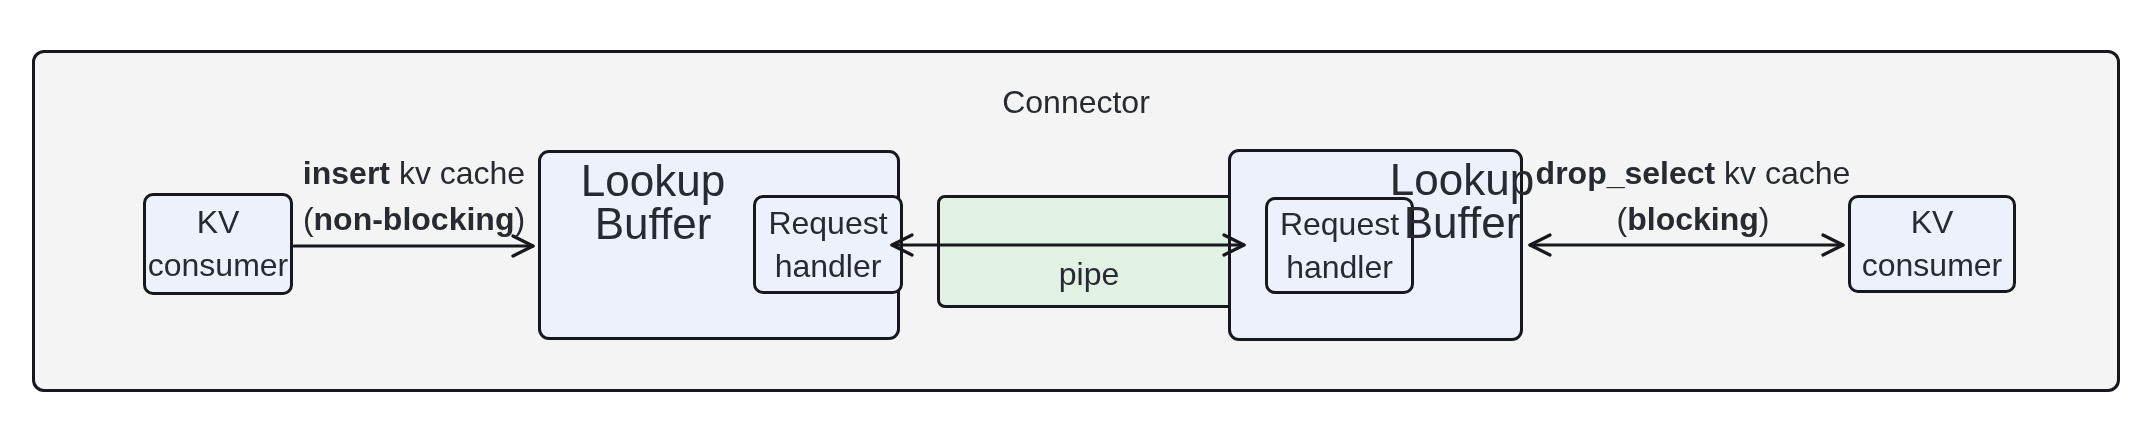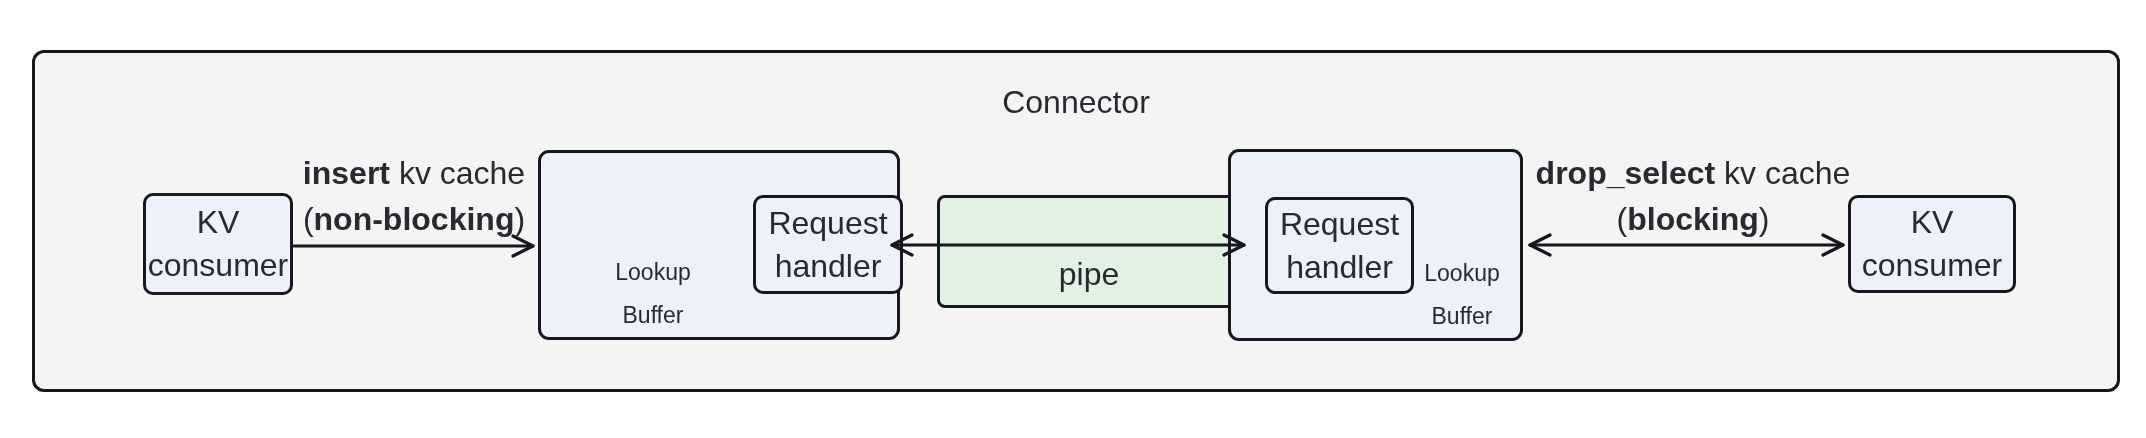--- a/index.html
+++ b/index.html
@@ -63,26 +63,26 @@
     position:absolute;
     background:var(--node-fill);
     border:3px solid var(--border);
     border-radius:11px;
     z-index:2;
   }
   .lb-left{ left:538px; top:150px; width:362px; height:190px; }
   .lb-right{ left:1228px; top:149px; width:295px; height:192px; }
   .lb-label{
     position:absolute;
-    top:0; height:100%;
+    top:6px; height:100%;
     display:flex;
     flex-direction:column;
     align-items:center;
-    justify-content:flex-end;
-    font-size:23px;
+    justify-content:flex-start;
+    font-size:44px;
     line-height:43px;
     text-align:center;
   }
   .lb-left .lb-label{ left:25px; width:174px; }
   .lb-right .lb-label{ left:167px; width:128px; }
   .request-handler{
     position:absolute;
     background:var(--node-fill);
     border:3px solid var(--border);
     border-radius:10px;

